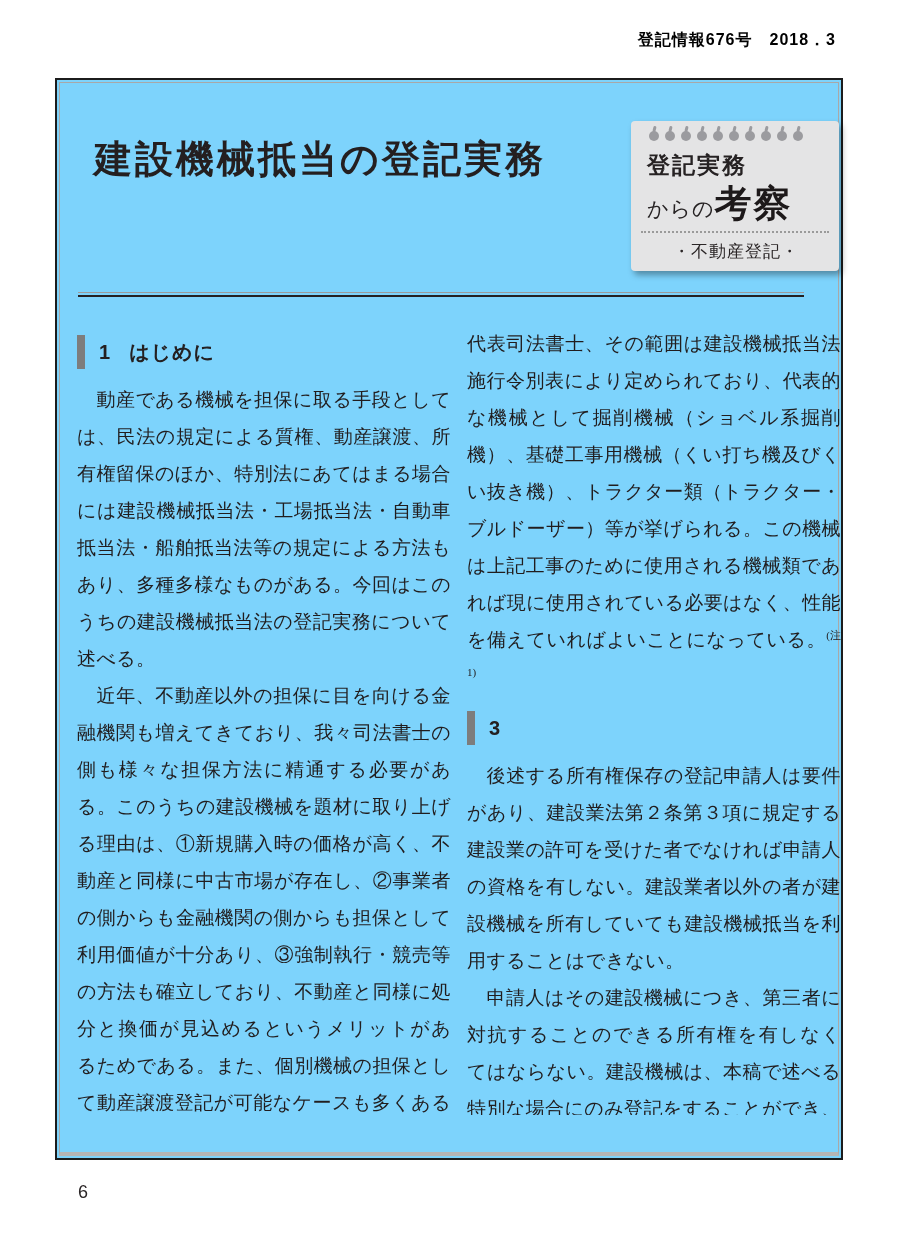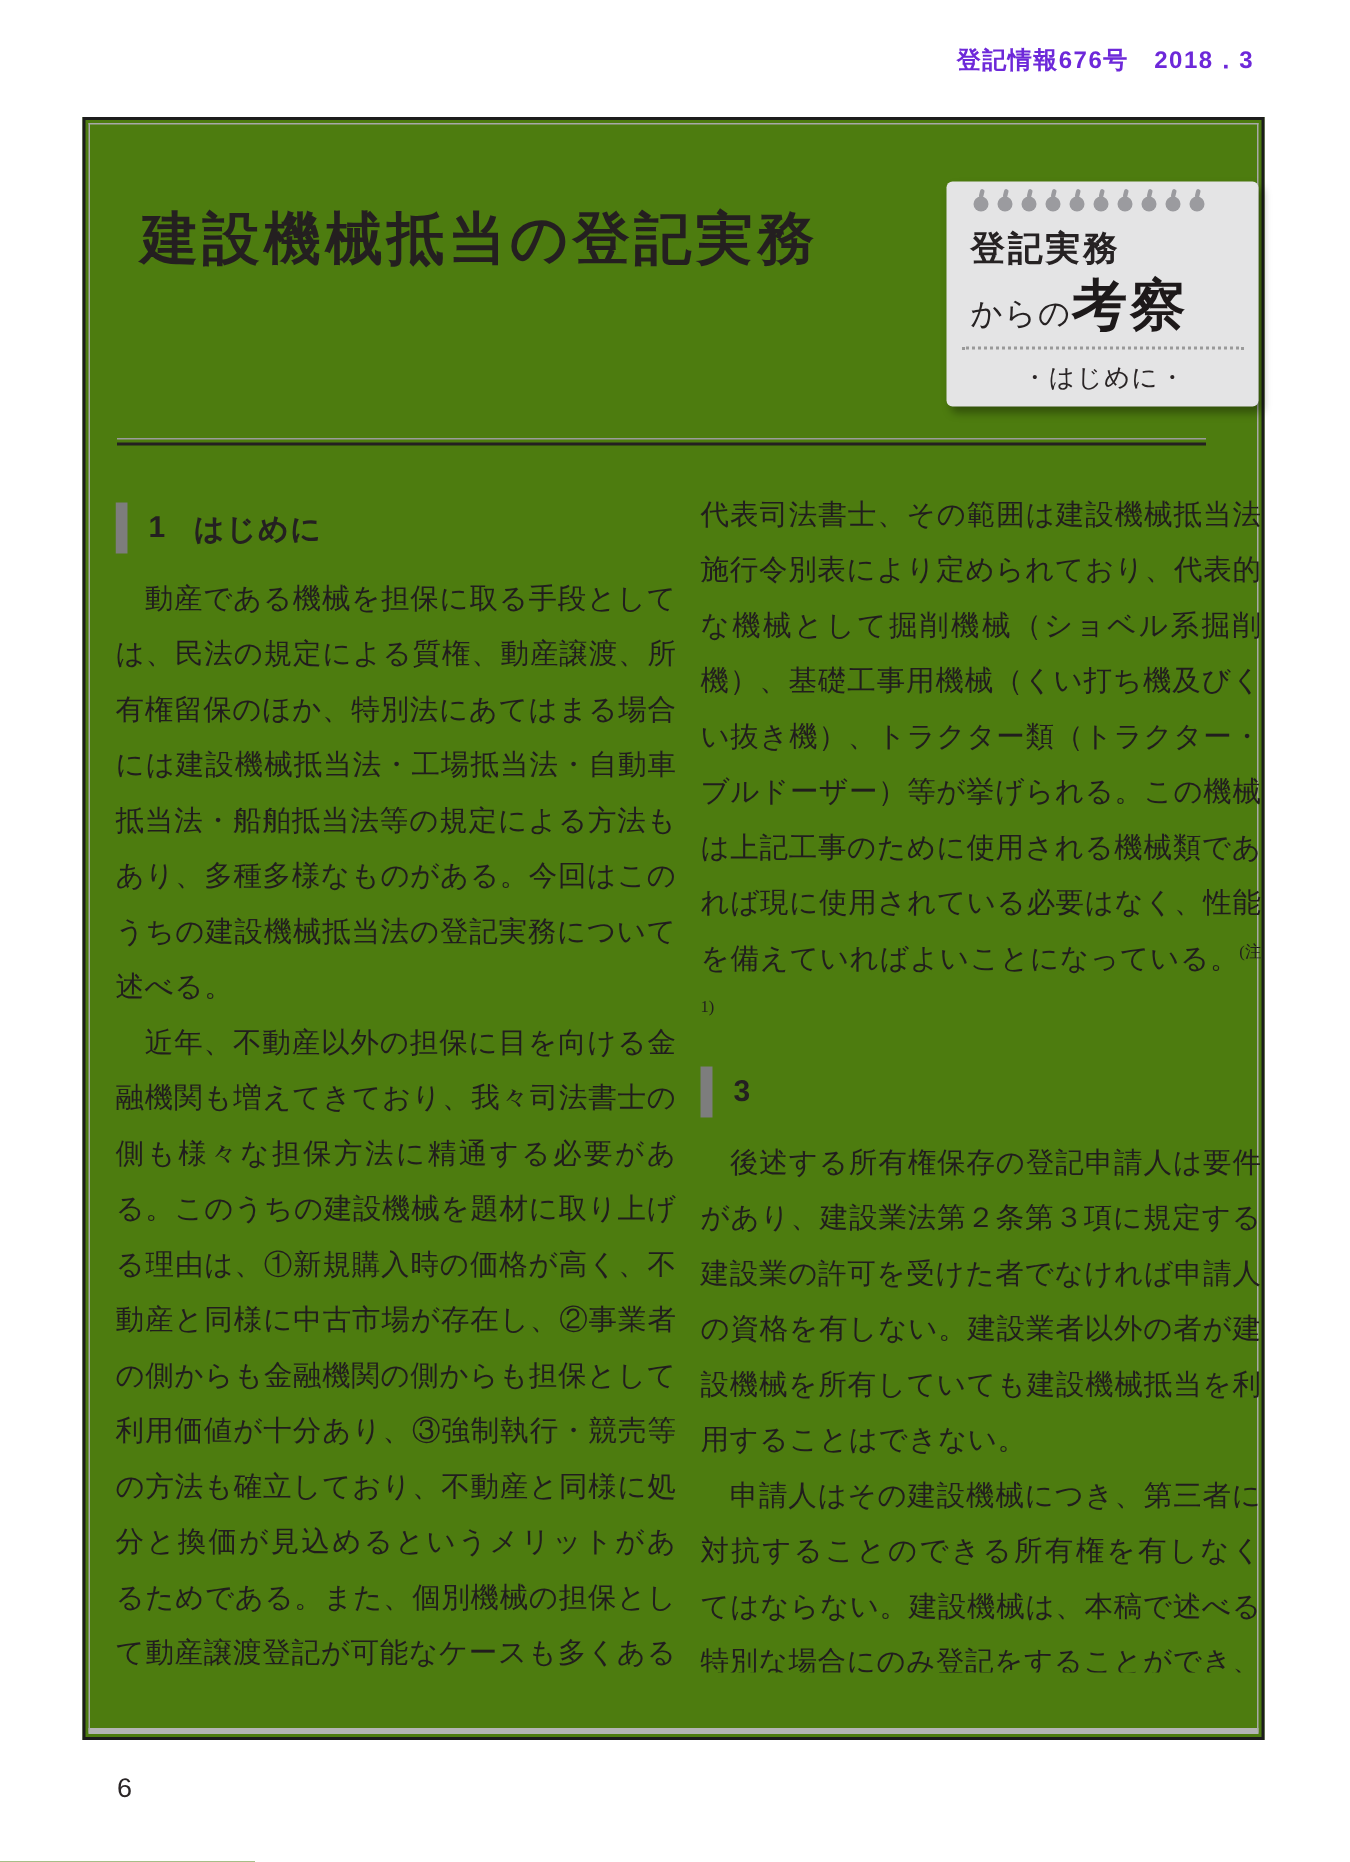--- a/index.html
+++ b/index.html
@@ -9,26 +9,26 @@
     position:relative;
     overflow:hidden;
     font-family:"Liberation Serif","DejaVu Serif",serif;
     color:#1e1a1b;
     -webkit-font-smoothing:antialiased;
   }
   
   .running-head{
     position:absolute;top:30px;right:64px;
     font-family:"Liberation Sans","DejaVu Sans",sans-serif;
-    font-size:16px;font-weight:600;letter-spacing:1px;color:#6d28d9;
+    font-size:16px;font-weight:600;letter-spacing:1px;color:#000000;
   }
   
   .frame{
     position:absolute;left:55px;top:78px;width:788px;height:1082px;
-    border:2px solid #1c1c1c;box-sizing:border-box;background:#4d7c0f;
+    border:2px solid #1c1c1c;box-sizing:border-box;background:#7dd3fc;
   }
   .frame-inner{
     position:absolute;left:2px;top:2px;right:2px;bottom:2px;
     border:1px solid #a8a8a8;border-bottom:4px solid #b5b5b5;
     box-sizing:border-box;
   }
   
   .article-title{
     position:absolute;left:34px;top:26px;
     font-family:"Liberation Serif","DejaVu Serif",serif;
@@ -131,21 +131,21 @@
         <span class="hole"></span>
         <span class="hole"></span>
         <span class="hole"></span>
       </div>
       <div class="badge-line1">登記実務</div>
       <div class="badge-line2">
         <span class="badge-sub-prefix">からの</span>
         <span class="badge-sub-emphasis">考察</span>
       </div>
       <div class="badge-dotted"></div>
-      <div class="badge-category">・はじめに・</div>
+      <div class="badge-category">・不動産登記・</div>
     </div>
 
 
     <div class="author-rule"></div>
 
     <div class="columns">
 
       <div class="col">
         <div class="section-heading">
           <span class="heading-bar"></span>

